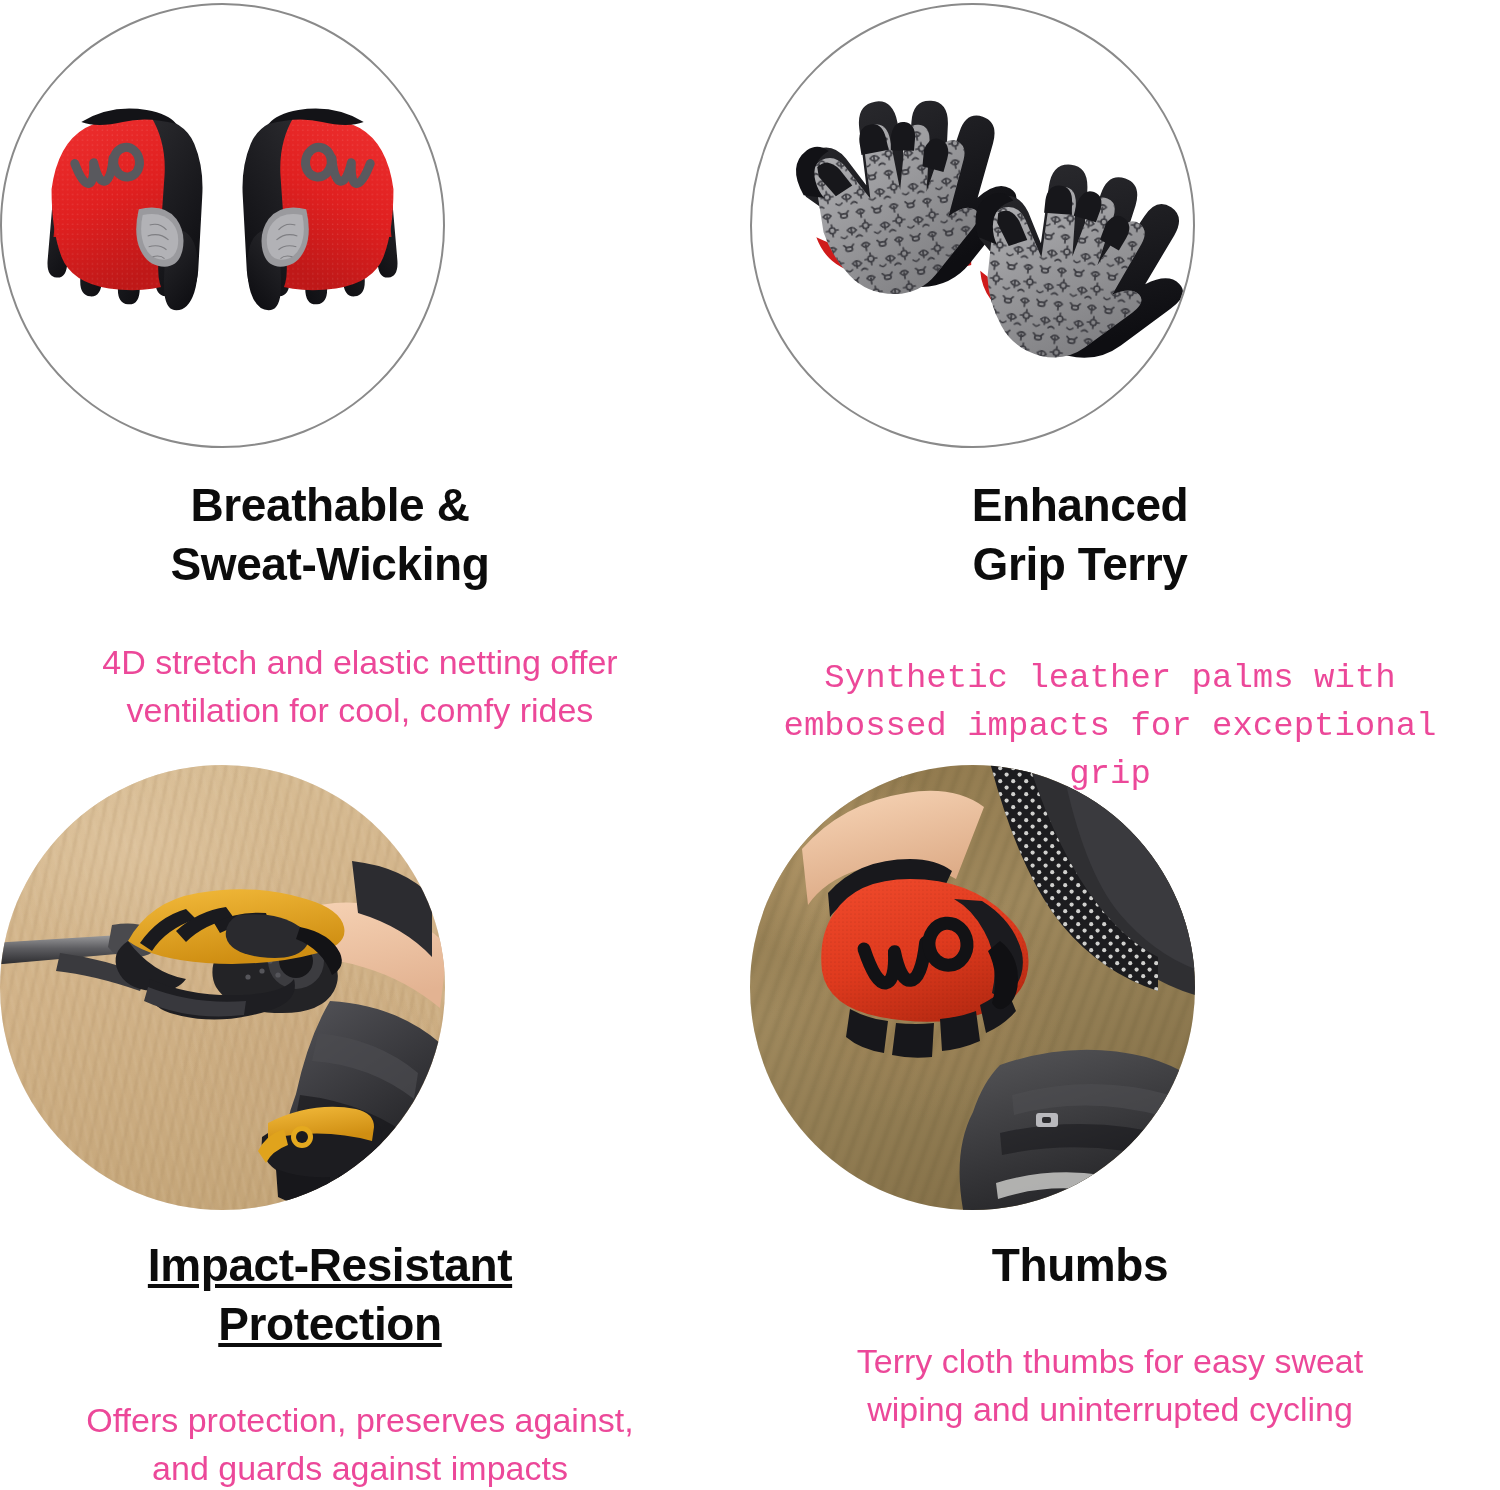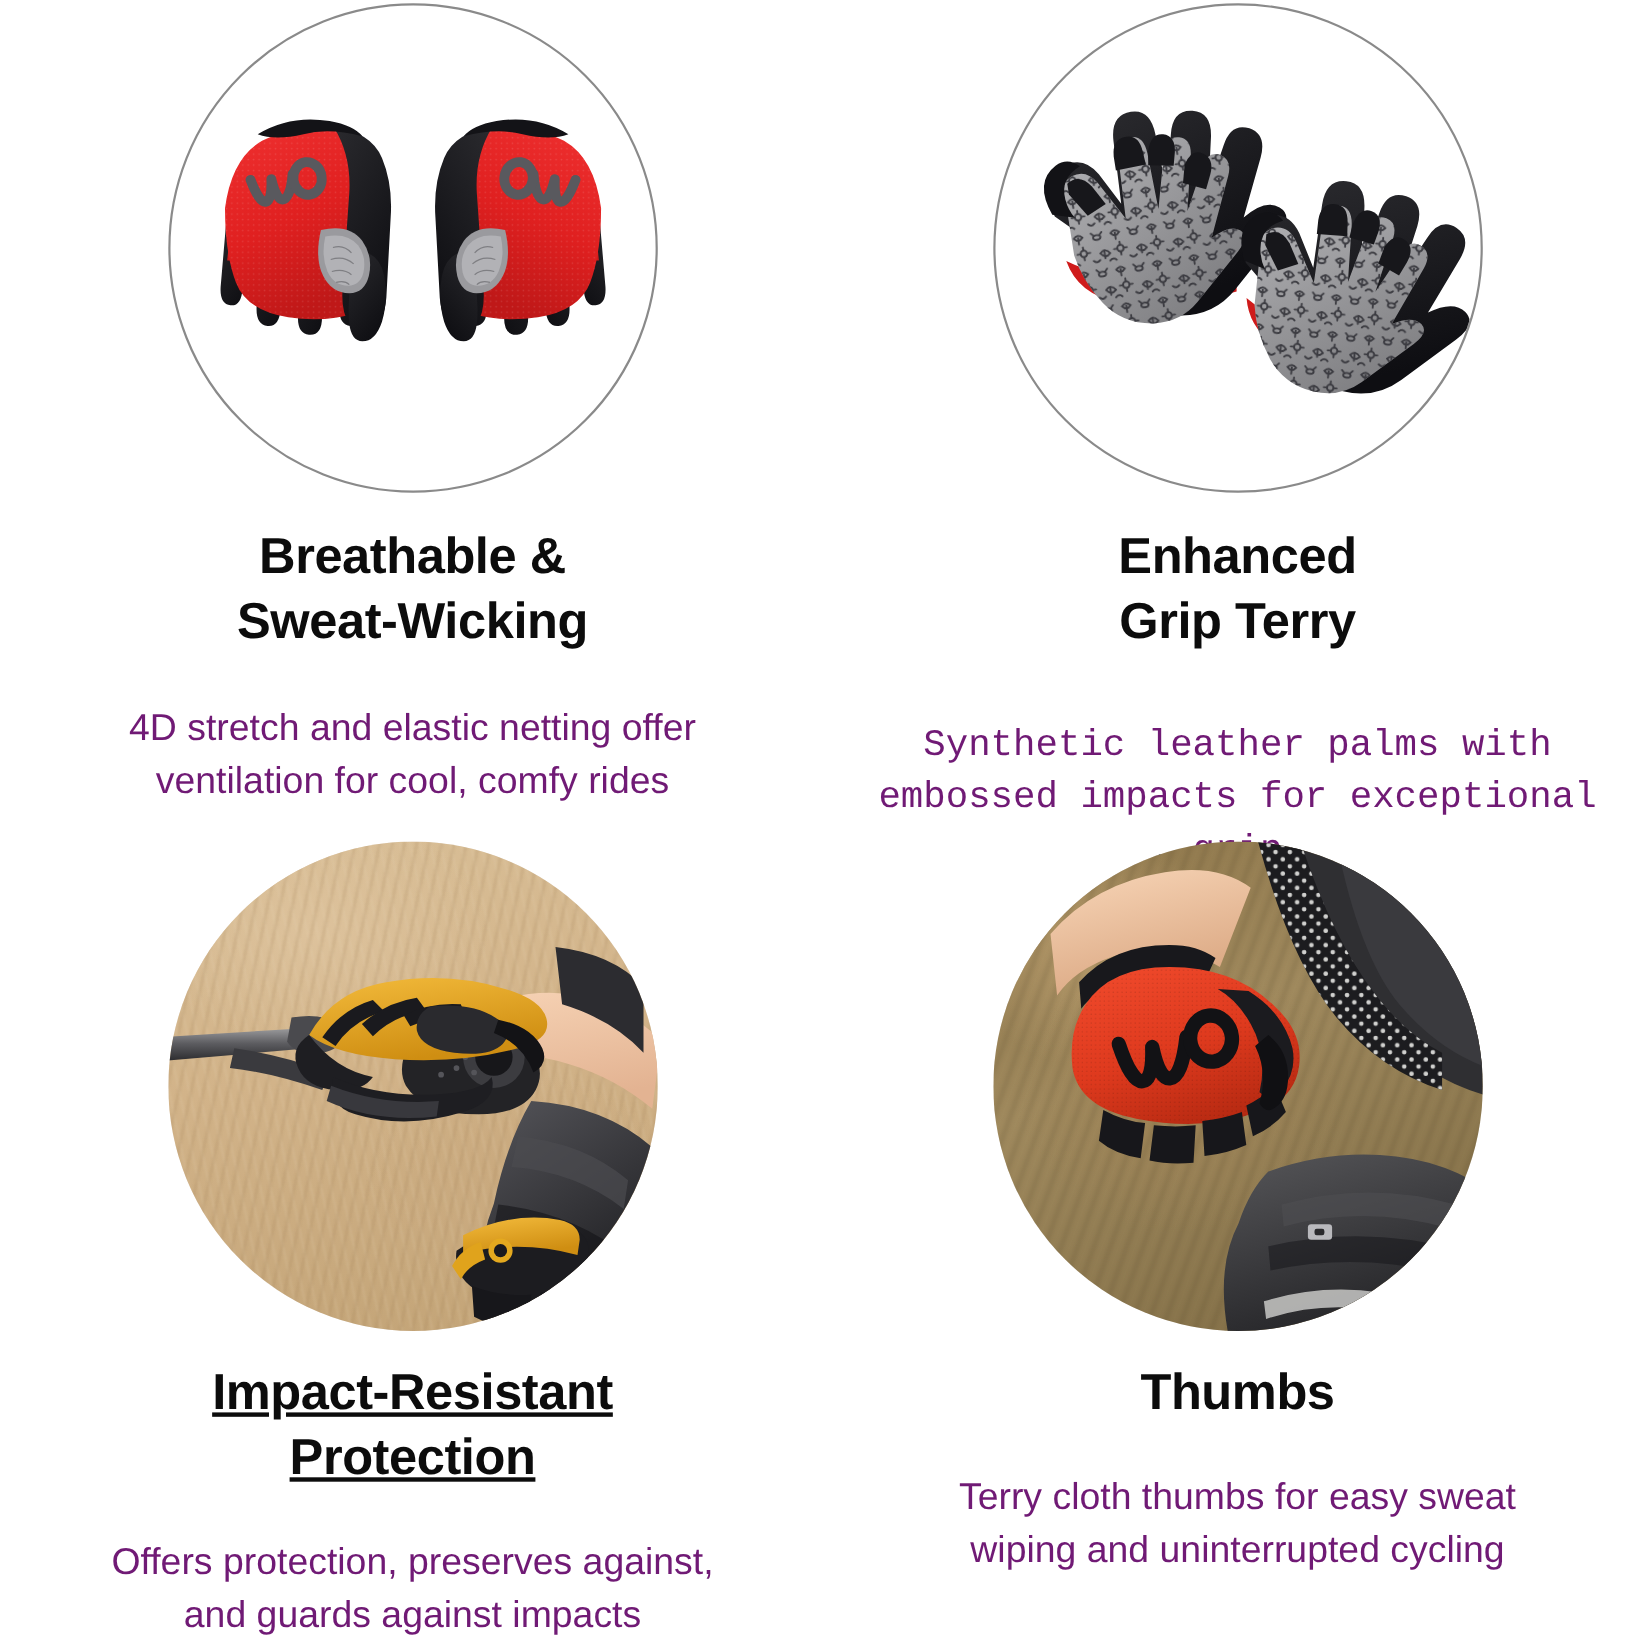--- a/index.html
+++ b/index.html
@@ -5,42 +5,42 @@
   html,body{margin:0;padding:0;}
   body{
     width:1500px;height:1490px;background:#ffffff;
     font-family:"Liberation Sans", sans-serif;
     overflow:hidden;
   }
   .grid{
     position:relative;width:1500px;height:1490px;
     display:grid;grid-template-columns:750px 750px;grid-template-rows:745px 745px;
   }
-  .panel{position:relative;display:flex;flex-direction:column;align-items:center;}
+  .panel{position:relative;display:flex;flex-direction:column;}
 
   
   .media{
     position:relative;width:445px;height:445px;border-radius:50%;
     overflow:hidden;flex:0 0 auto;
   }
   .media.outlined{border:2px solid #8a8a8a;box-sizing:border-box;background:#fff;}
   .media.photo{box-shadow:inset 0 0 0 1px rgba(0,0,0,.05);}
 
   .panel-a .media{margin-top:3px;}
   .panel-b .media{margin-top:3px;}
   .panel-c .media{margin-top:20px;}
   .panel-d .media{margin-top:20px;}
 
   
   .heading{
     font-weight:bold;font-size:46px;line-height:1.28;color:#0c0c0c;
     text-align:center;letter-spacing:-0.4px;width:660px;
   }
   .body{
-    font-size:34px;line-height:1.42;color:#701a75;font-weight:300;
+    font-size:34px;line-height:1.42;color:#ec4899;font-weight:300;
     text-align:center;width:720px;
   }
   .panel-a .heading{margin-top:28px;}
   .panel-b .heading{margin-top:28px;}
   .panel-a .body{margin-top:44px;}
   .panel-b .body{margin-top:60px;font-family:Liberation Mono, monospace;}
   .panel-c .heading{margin-top:26px;text-decoration:underline;}
   .panel-d .heading{margin-top:26px;}
   .panel-c .body{margin-top:42px;}
   .panel-d .body{margin-top:42px;}

